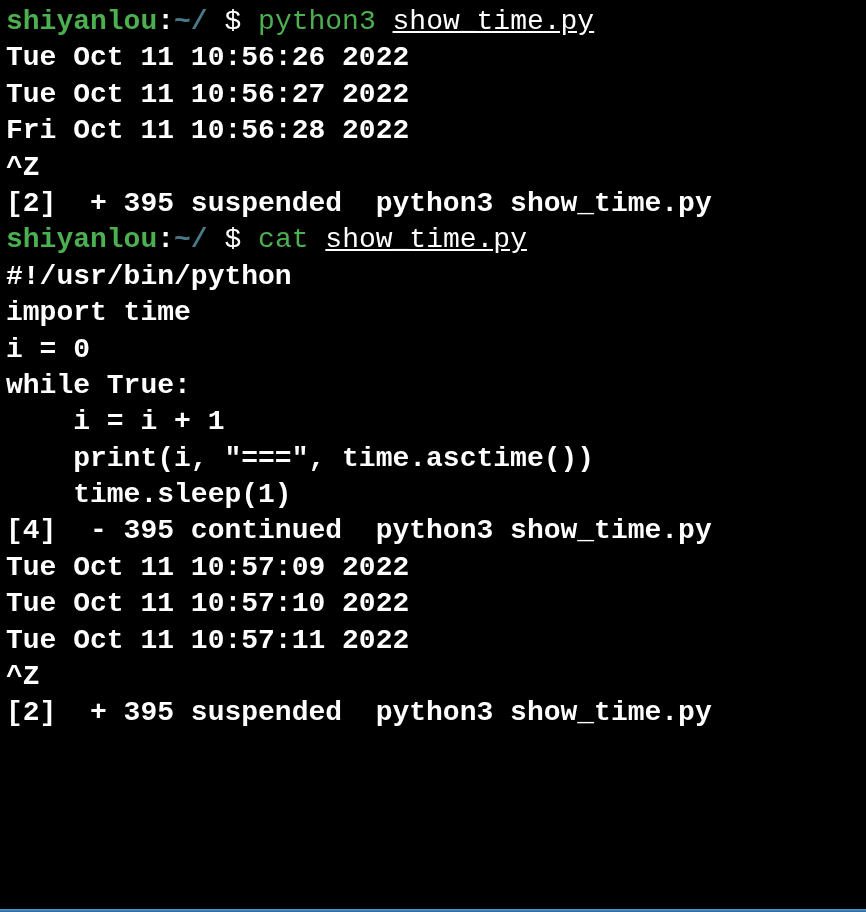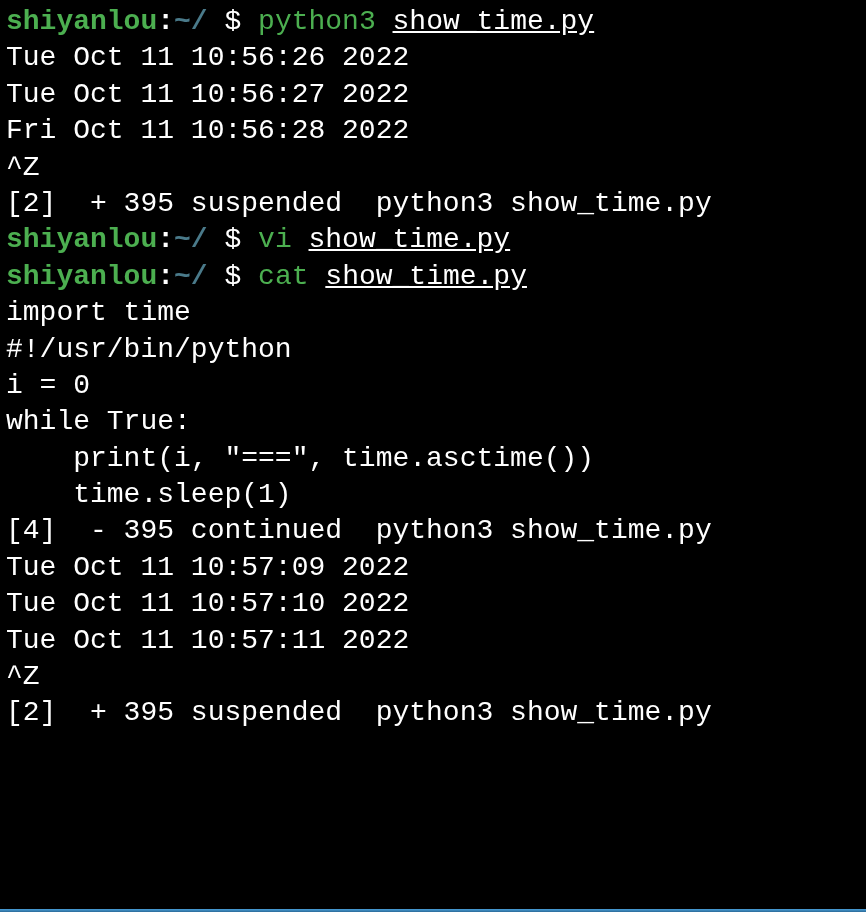--- a/index.html
+++ b/index.html
@@ -39,20 +39,21 @@
     }
     .cmd {
       color: #4caf50;
     }
     .arg-underline {
       color: #fff;
       text-decoration: underline;
     }
     .output {
       color: #fff;
+      font-weight: bold;
     }
     .cursor {
       display: inline-block;
       width: 15px;
       height: 28px;
       background: #fff;
       vertical-align: text-bottom;
       margin-bottom: 2px;
     }
     .bottom-border {
@@ -72,28 +73,28 @@
   <div class="line"><span class="user">shiyanlou</span><span class="colon">:</span><span class="path">~/</span> <span class="dollar">$</span> <span class="cmd">python3</span> <span class="arg-underline">show_time.py</span></div>
 
   <div class="line output">Tue Oct 11 10:56:26 2022</div>
   <div class="line output">Tue Oct 11 10:56:27 2022</div>
   <div class="line output">Fri Oct 11 10:56:28 2022</div>
 
   <div class="line output">^Z</div>
 
   <div class="line output">[2]  + 395 suspended  python3 show_time.py</div>
 
-  <div class="line"><span class="user">shiyanlou</span><span class="colon">:</span><span class="path">~/</span> <span class="dollar">$</span> <span class="cmd">vi</span> <span class="arg-underline">show_time.py</span></div>
 
   <div class="line"><span class="user">shiyanlou</span><span class="colon">:</span><span class="path">~/</span> <span class="dollar">$</span> <span class="cmd">cat</span> <span class="arg-underline">show_time.py</span></div>
 
+  <div class="line output">#!/usr/bin/python</div>
   <div class="line output">import time</div>
-  <div class="line output">#!/usr/bin/python</div>
   <div class="line output">i = 0</div>
   <div class="line output">while True:</div>
+  <div class="line output">    i = i + 1</div>
   <div class="line output">    print(i, "===", time.asctime())</div>
   <div class="line output">    time.sleep(1)</div>
 
 
   <div class="line output">[4]  - 395 continued  python3 show_time.py</div>
 
   <div class="line output">Tue Oct 11 10:57:09 2022</div>
   <div class="line output">Tue Oct 11 10:57:10 2022</div>
   <div class="line output">Tue Oct 11 10:57:11 2022</div>
 

